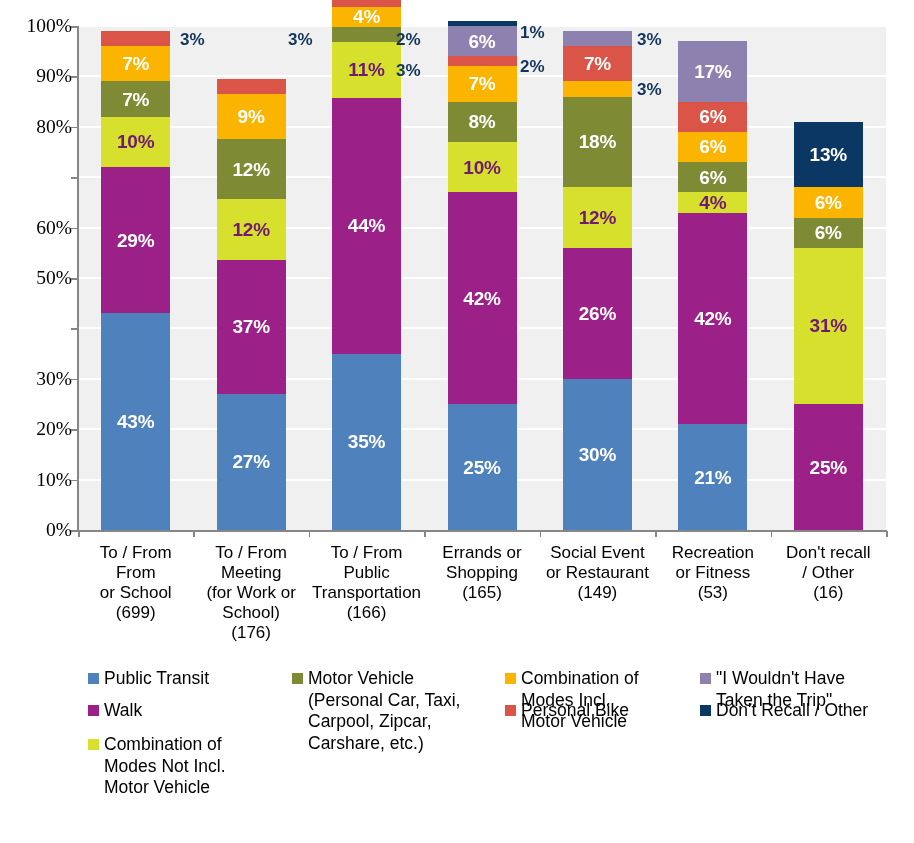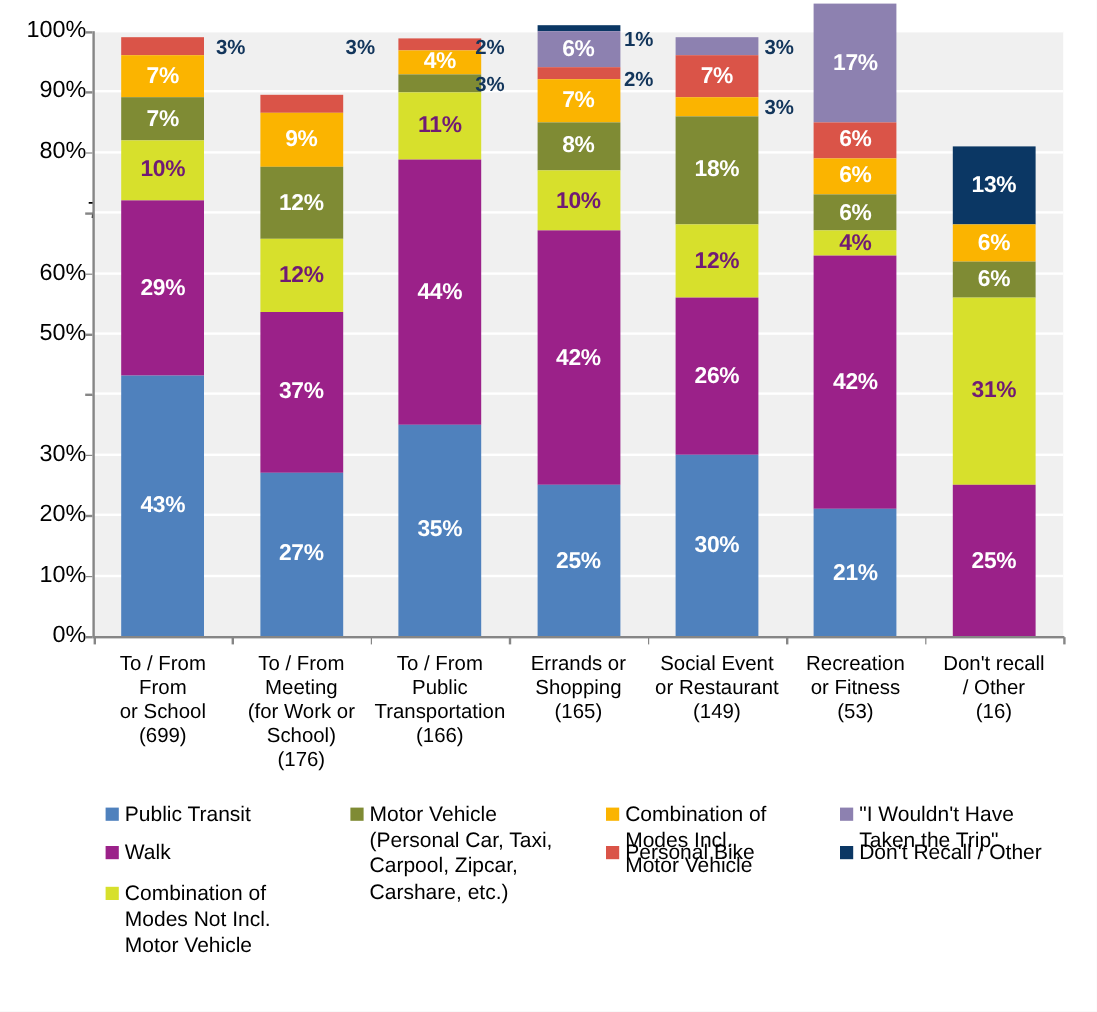--- a/index.html
+++ b/index.html
@@ -16,21 +16,21 @@
   .plot-wrap{position:absolute;left:78px;top:26px;width:808px;height:504px;}
   .plot-bg{position:absolute;left:0;top:0;width:100%;height:100%;background:#f0f0f0;}
   .gridline{position:absolute;left:0;width:100%;height:2px;background:#ffffff;}
   .axis-left{position:absolute;left:77px;top:26px;width:1.5px;height:505px;background:#868686;}
   .axis-bottom{position:absolute;left:77px;top:530px;width:810px;height:1.5px;background:#868686;}
   .tick-y{position:absolute;width:6px;height:1.5px;background:#868686;left:71px;}
   .tick-x{position:absolute;width:1.5px;height:6px;background:#868686;top:531px;}
 
   .ylabel{
     position:absolute;right:0;width:72px;text-align:right;
-    font-size:19.5px;color:#000;line-height:1;
+    font-size:19.5px;color:#000;line-height:1;font-family:Liberation Serif, serif;
   }
 
   
   .bar{position:absolute;bottom:0;width:69px;}
   .seg{position:relative;width:100%;display:flex;align-items:center;justify-content:center;}
   .seg span{
     font-size:19px;font-weight:bold;line-height:1;letter-spacing:-0.2px;
     white-space:nowrap;
   }
   .seg.light span{color:#ffffff;}
@@ -126,21 +126,21 @@
         </div>
         <div class="bar" style="left: 254.071px;">
           <div class="seg light" style="height: 10.08px; background: rgb(218, 84, 72);"></div>
           <div class="seg light" style="height: 20.16px; background: rgb(251, 180, 0);">
             <span>4%</span>
           </div>
           <div class="seg light" style="height: 15.12px; background: rgb(127, 139, 52);"></div>
           <div class="seg dark" style="height: 55.44px; background: rgb(215, 224, 44);">
             <span>11%</span>
           </div>
-          <div class="seg light" style="height: 221px; background: rgb(155, 33, 137);">
+          <div class="seg light" style="height: 256px; background: rgb(155, 33, 137);">
             <span>44%</span>
           </div>
           <div class="seg light" style="height: 176.4px; background: rgb(79, 129, 189);">
             <span>35%</span>
           </div>
         </div>
         <div class="bar" style="left: 369.5px;">
           <div class="seg light" style="height: 5.04px; background: rgb(11, 55, 100);"></div>
           <div class="seg light" style="height: 30.24px; background: rgb(141, 129, 176);">
             <span>6%</span>
@@ -175,21 +175,21 @@
             <span>12%</span>
           </div>
           <div class="seg light" style="height: 131.04px; background: rgb(155, 33, 137);">
             <span>26%</span>
           </div>
           <div class="seg light" style="height: 151.2px; background: rgb(79, 129, 189);">
             <span>30%</span>
           </div>
         </div>
         <div class="bar" style="left: 600.357px;">
-          <div class="seg light" style="height: 99px; background: rgb(141, 129, 176);">
+          <div class="seg light" style="height: 61px; background: rgb(141, 129, 176);">
             <span>17%</span>
           </div>
           <div class="seg light" style="height: 30.24px; background: rgb(218, 84, 72);">
             <span>6%</span>
           </div>
           <div class="seg light" style="height: 30.24px; background: rgb(251, 180, 0);">
             <span>6%</span>
           </div>
           <div class="seg light" style="height: 30.24px; background: rgb(127, 139, 52);">
             <span>6%</span>

